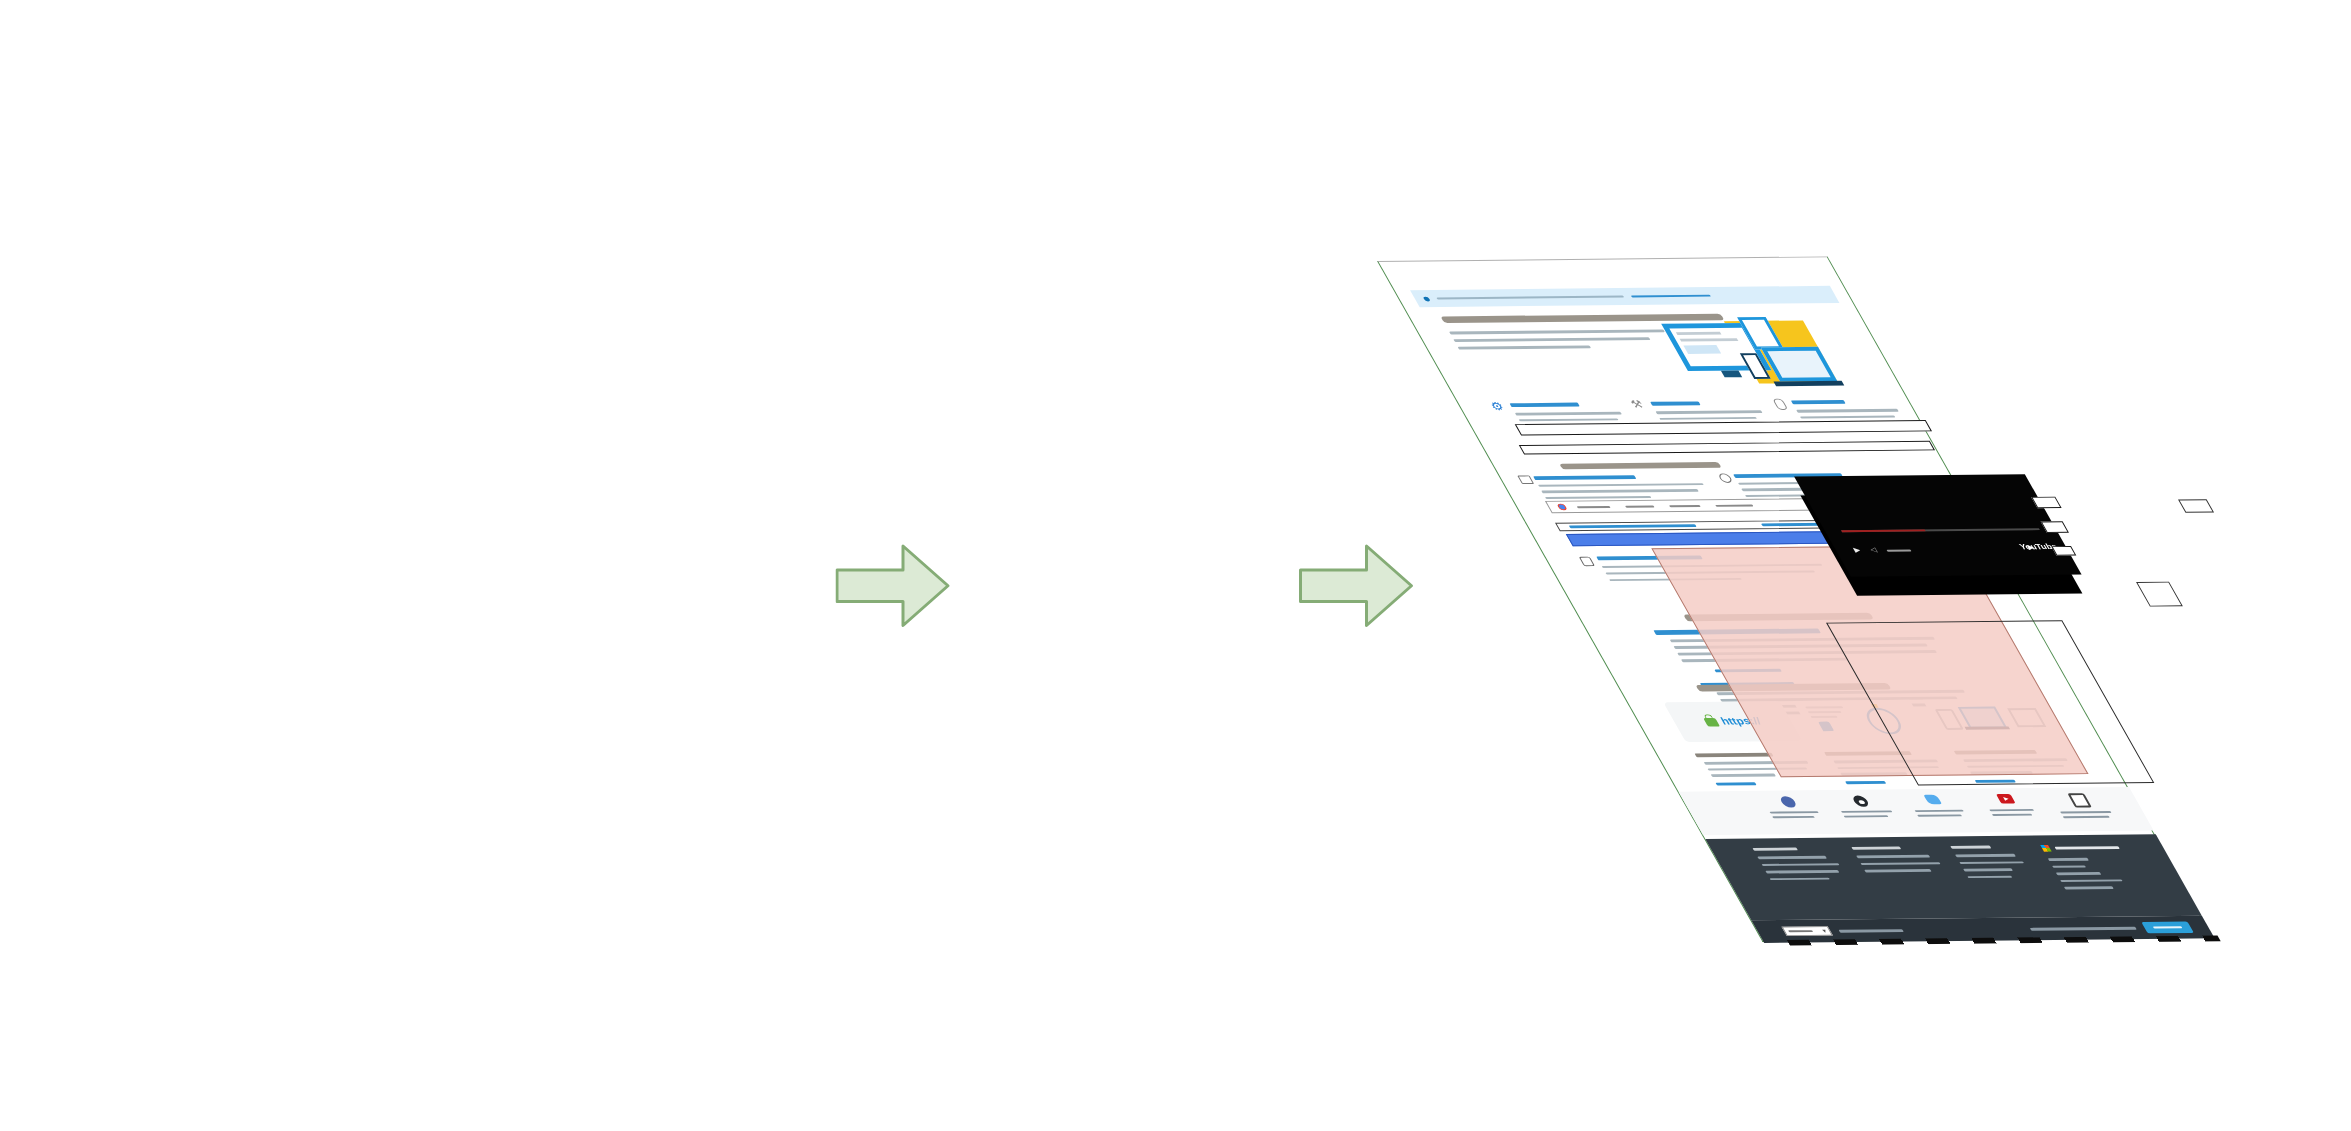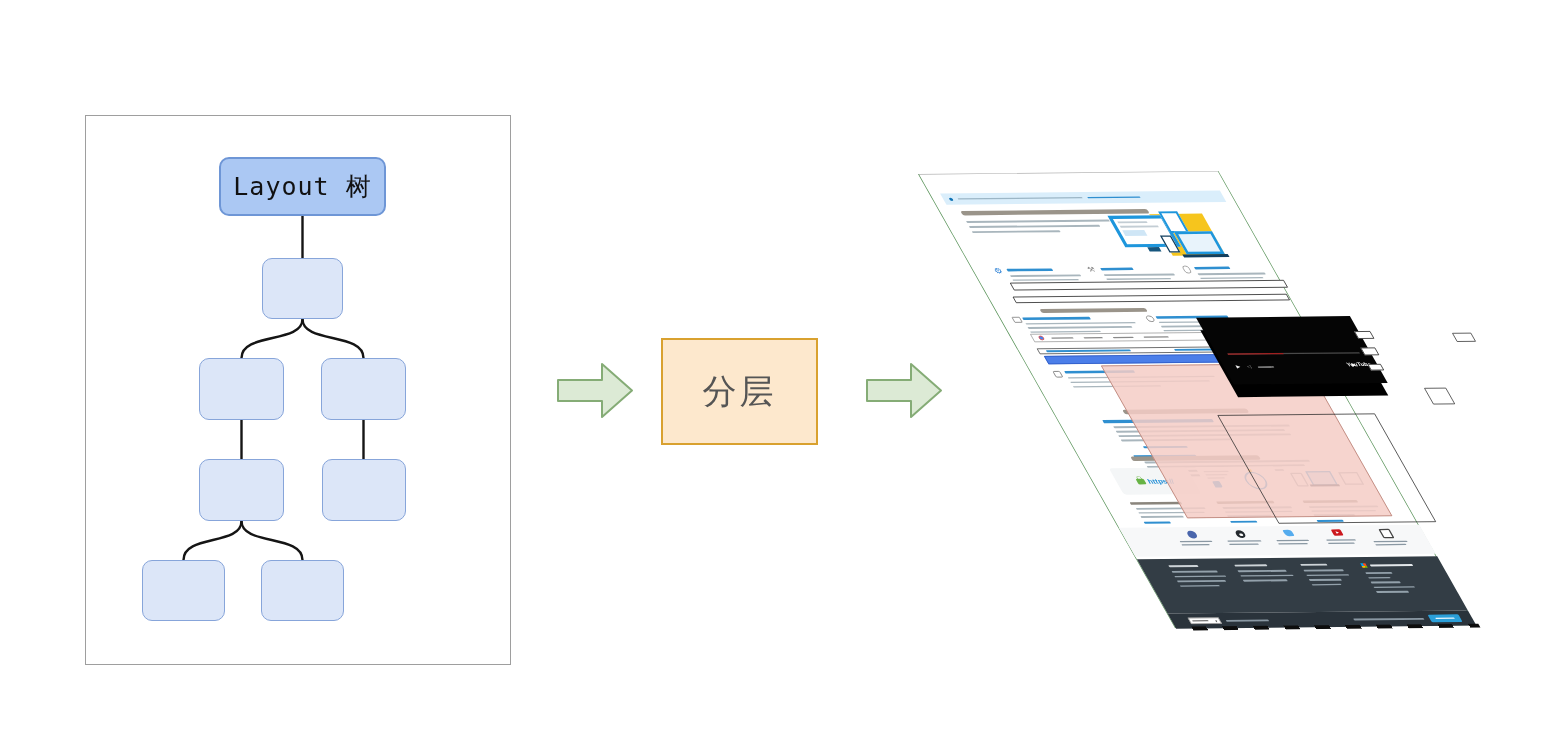--- a/index.html
+++ b/index.html
@@ -35,49 +35,25 @@
   .fcol{position:absolute;width:120px;}
   .ficon{font-family:"DejaVu Sans",sans-serif;}
   .video-brand{color:#fff;font-size:8px;font-weight:bold;font-family:"Liberation Sans",sans-serif;}
   .https-label{color:#1f8dd6;font-weight:bold;font-size:10.5px;font-family:"Liberation Sans",sans-serif;}
 </style>
 </head>
 <body>
 
 <div class="canvas">
 
-  <div class="tree-panel">
-    <svg class="tree-edges" viewBox="0 0 424 548">
-      <g fill="none" stroke="#151515" stroke-width="2.4" stroke-linecap="round">
-        <path d="M216.5,100 L216.5,142"></path>
-        <path d="M216.5,203 C216.5,228 155.5,216 155.5,242"></path>
-        <path d="M216.5,203 C216.5,228 277.5,216 277.5,242"></path>
-        <path d="M155.5,304 C155.5,320 155.5,330 155.5,343"></path>
-        <path d="M277.5,304 C277.5,320 277.5,330 277.5,343"></path>
-        <path d="M155.5,405 C155.5,430 97.5,418 97.5,444"></path>
-        <path d="M155.5,405 C155.5,430 216.5,418 216.5,444"></path>
-      </g>
-    </svg>
-    <div class="tnode root" style="left:133px;top:41px;width:167px;height:59px;">Layout 树</div>
-    <div class="tnode" style="left:176px;top:142px;width:81px;height:61px;"></div>
-    <div class="tnode" style="left:113px;top:242px;width:85px;height:62px;"></div>
-    <div class="tnode" style="left:235px;top:242px;width:85px;height:62px;"></div>
-    <div class="tnode" style="left:113px;top:343px;width:85px;height:62px;"></div>
-    <div class="tnode" style="left:236px;top:343px;width:84px;height:62px;"></div>
-    <div class="tnode" style="left:56px;top:444px;width:83px;height:61px;"></div>
-    <div class="tnode" style="left:175px;top:444px;width:83px;height:61px;"></div>
-  </div>
 
   <svg class="flow-arrow" style="left:557px;top:362px;" viewBox="0 0 77 57">
     <polygon points="1,18 45,18 45,2 75,28.5 45,55 45,39 1,39" fill="#dcead5" stroke="#85ac76" stroke-width="2" stroke-linejoin="round"></polygon>
   </svg>
 
-  <div class="process-box">
-    <span>分层</span>
-  </div>
 
   <svg class="flow-arrow" style="left:866px;top:362px;" viewBox="0 0 77 57">
     <polygon points="1,18 45,18 45,2 75,28.5 45,55 45,39 1,39" fill="#dcead5" stroke="#85ac76" stroke-width="2" stroke-linejoin="round"></polygon>
   </svg>
 
   <div class="page">
 
     <div class="abs" style="left:14px;top:30px;width:382px;height:18px;background:#daeefb;display:flex;align-items:center;padding-left:8px;box-sizing:border-box;">
       <div style="width:5px;height:5px;border-radius:50%;background:#1073b5;margin-right:7px;"></div>
       <div class="bar" style="width:170px;height:2.5px;background:#9cb6c6;margin-right:7px;"></div>

